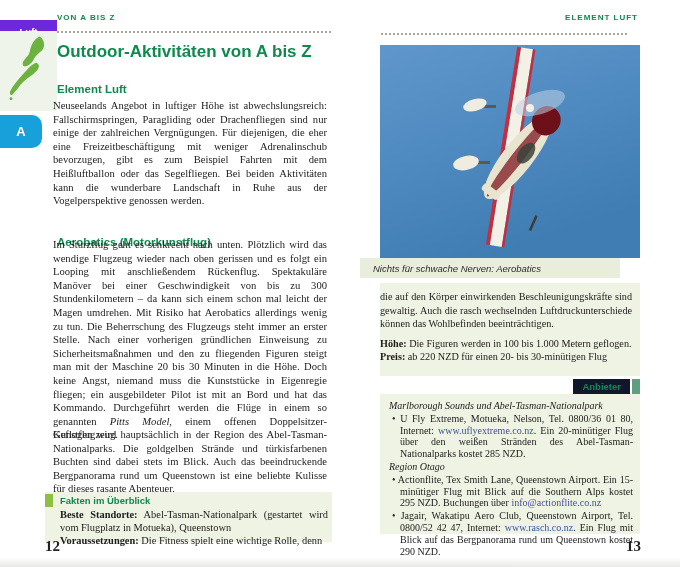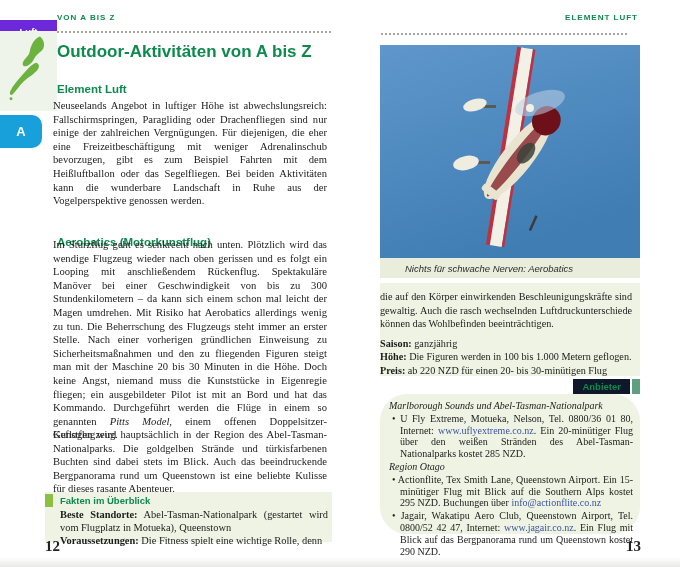--- a/index.html
+++ b/index.html
@@ -49,41 +49,41 @@
   }
   .facts-marker{position:absolute;left:0;top:2px;width:8px;height:13px;background:#8cc043;}
   .facts-head{
     margin-left:15px;font-family:"Liberation Sans",sans-serif;font-size:9.5px;
     font-weight:bold;color:#0e8a4e;margin-bottom:2px;
   }
   .facts-body{margin-left:15px;font-size:10.4px;line-height:13.2px;text-align:justify;}
   
   .photo{position:absolute;left:380px;top:45px;width:260px;height:213px;}
   .caption-bar{
-    position:absolute;left:380px;top:258px;width:260px;height:20px;background:#e9eddb;
-    display:flex;align-items:center;box-sizing:border-box;padding-left:25px;
+    position:absolute;left:360px;top:258px;width:260px;height:20px;background:#e9eddb;
+    display:flex;align-items:center;box-sizing:border-box;padding-left:13px;
     font-family:"Liberation Sans",sans-serif;font-style:italic;font-size:9.5px;color:#2c2c2c;
   }
   .facts-cont{
     position:absolute;left:380px;top:283px;width:260px;height:93px;
     box-sizing:border-box;padding:7px 8px 0 0;font-size:10.2px;line-height:13.5px;
   }
   .facts-cont .para{text-align:justify;margin-bottom:6px;}
   .anbieter-row{
     position:absolute;left:380px;top:379px;width:260px;height:15px;
     display:flex;justify-content:flex-end;align-items:stretch;
   }
   .anbieter-label{
     background:#0f172a;color:#0e8a4e;font-family:"Liberation Sans",sans-serif;
     font-size:9.5px;font-weight:bold;display:flex;align-items:center;padding:0 9px;
   }
   .anbieter-square{width:8px;background:#5e9f82;margin-left:2px;}
   .providers-box{
     position:absolute;left:380px;top:394px;width:260px;height:140px;
-    box-sizing:border-box;padding:5px 7px 0 9px;font-size:10px;line-height:11.8px;border-radius:27px;
+    box-sizing:border-box;padding:5px 7px 0 9px;font-size:10px;line-height:11.8px;
   }
   .region{font-style:italic;margin:1px 0 1px 0;}
   .entry{padding-left:11px;text-indent:-8px;text-align:justify;margin-bottom:1px;}
   .lnk{color:#3952a3;}
   .edge{position:absolute;left:0;bottom:0;width:680px;height:10px;
     background:linear-gradient(#ffffff,#e9e9e6);}
 </style>
 </head>
 <body>
 
@@ -170,34 +170,33 @@
       <rect x="152" y="170" width="2.5" height="16" transform="rotate(24 153 178)" fill="#3c3c34"></rect>
     </svg>
   </div>
 
   <div class="caption-bar">
     <span>Nichts für schwache Nerven: Aerobatics</span>
   </div>
 
   <div class="facts-cont greenbox">
     <div class="para">die auf den Körper einwirkenden Beschleunigungskräfte sind gewaltig. Auch die rasch wechselnden Luftdruckunterschiede können das Wohlbefinden beeinträchtigen.</div>
-    <div><span class="boxlabel">Saison:</span><span> ganzjährig</span></div>
     <div><span class="boxlabel">Höhe:</span><span> Die Figuren werden in 100 bis 1.000 Metern geflogen.</span></div>
     <div><span class="boxlabel">Preis:</span><span> ab 220 NZD für einen 20- bis 30-minütigen Flug</span></div>
   </div>
 
   <div class="anbieter-row">
     <div class="anbieter-label">Anbieter</div>
     <div class="anbieter-square"></div>
   </div>
 
   <div class="providers-box greenbox">
     <div class="region">Marlborough Sounds und Abel-Tasman-Nationalpark</div>
     <div class="entry"><span>•</span> <span>U Fly Extreme, Motueka, Nelson, Tel. 0800/36 01 80, Internet: </span><span class="lnk">www.uflyextreme.co.nz</span><span>. Ein 20-minütiger Flug über den weißen Stränden des Abel-Tasman-Nationalparks kostet 285 NZD.</span></div>
     <div class="region">Region Otago</div>
     <div class="entry"><span>•</span> <span>Actionflite, Tex Smith Lane, Queenstown Airport. Ein 15-minütiger Flug mit Blick auf die Southern Alps kostet 295 NZD. Buchungen über </span><span class="lnk">info@actionflite.co.nz</span></div>
-    <div class="entry"><span>•</span> <span>Jagair, Wakatipu Aero Club, Queenstown Airport, Tel. 0800/52 42 47, Internet: </span><span class="lnk">www.jagair.co.nz</span><span>. Ein Flug mit Blick auf das Bergpanorama rund um Queenstown kostet 290 NZD.</span></div>
+    <div class="entry"><span>•</span> <span>Jagair, Wakatipu Aero Club, Queenstown Airport, Tel. 0800/52 42 47, Internet: </span><span class="lnk">www.rasch.co.nz</span><span>. Ein Flug mit Blick auf das Bergpanorama rund um Queenstown kostet 290 NZD.</span></div>
   </div>
 
   <div class="pagenum" style="left:626px;top:538px;">13</div>
 
   <div class="edge"></div>
 </div>
 
 </body></html>

